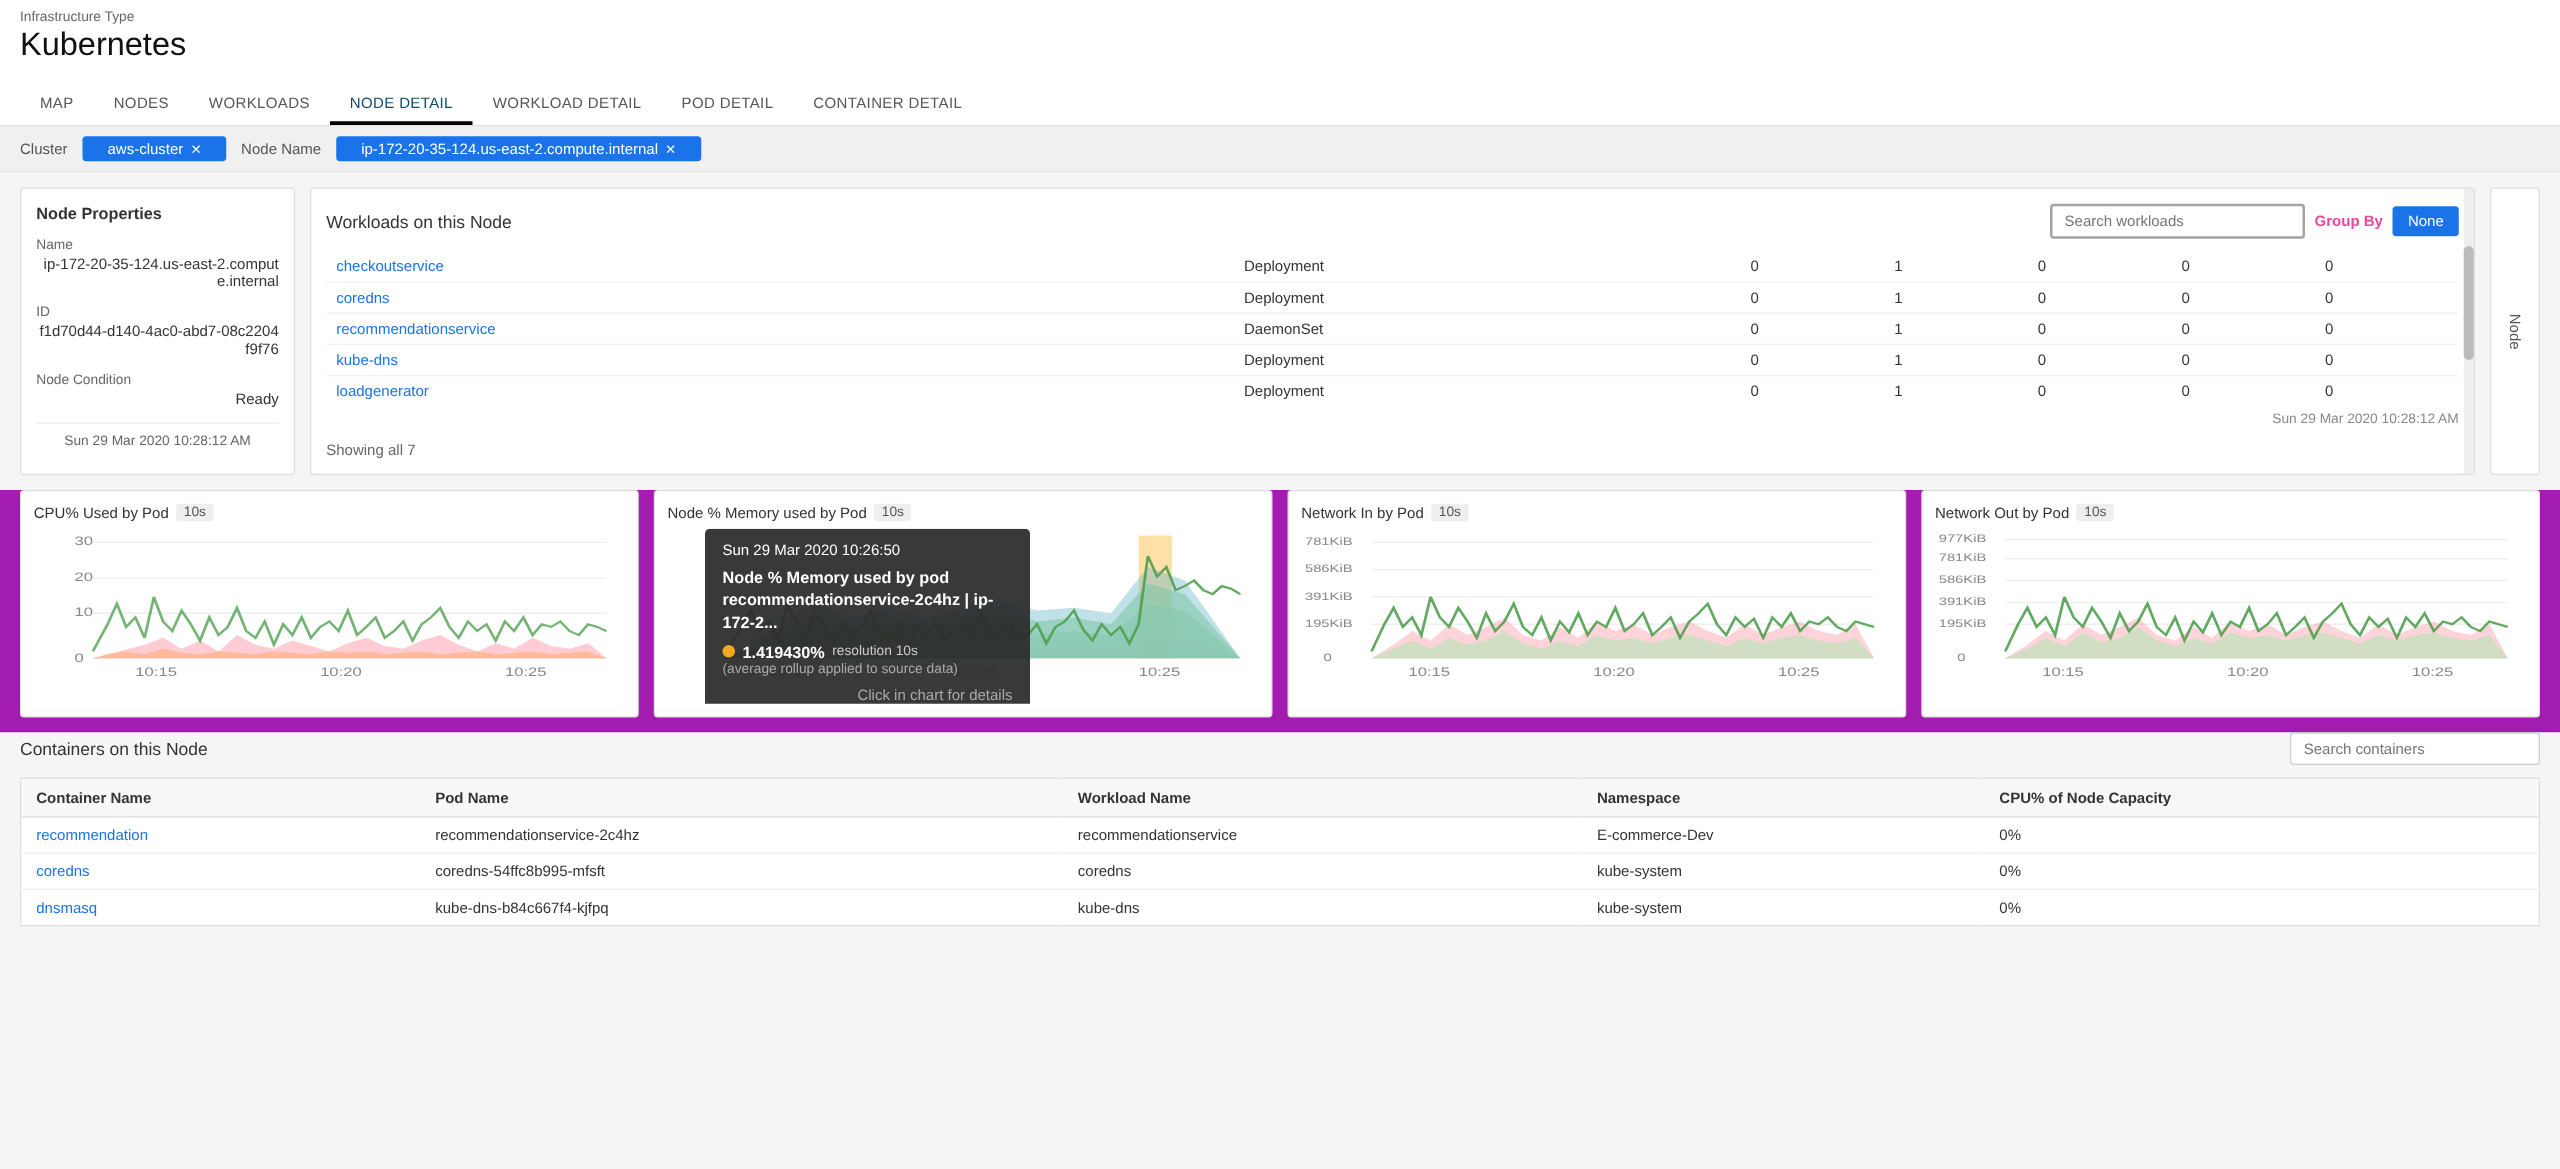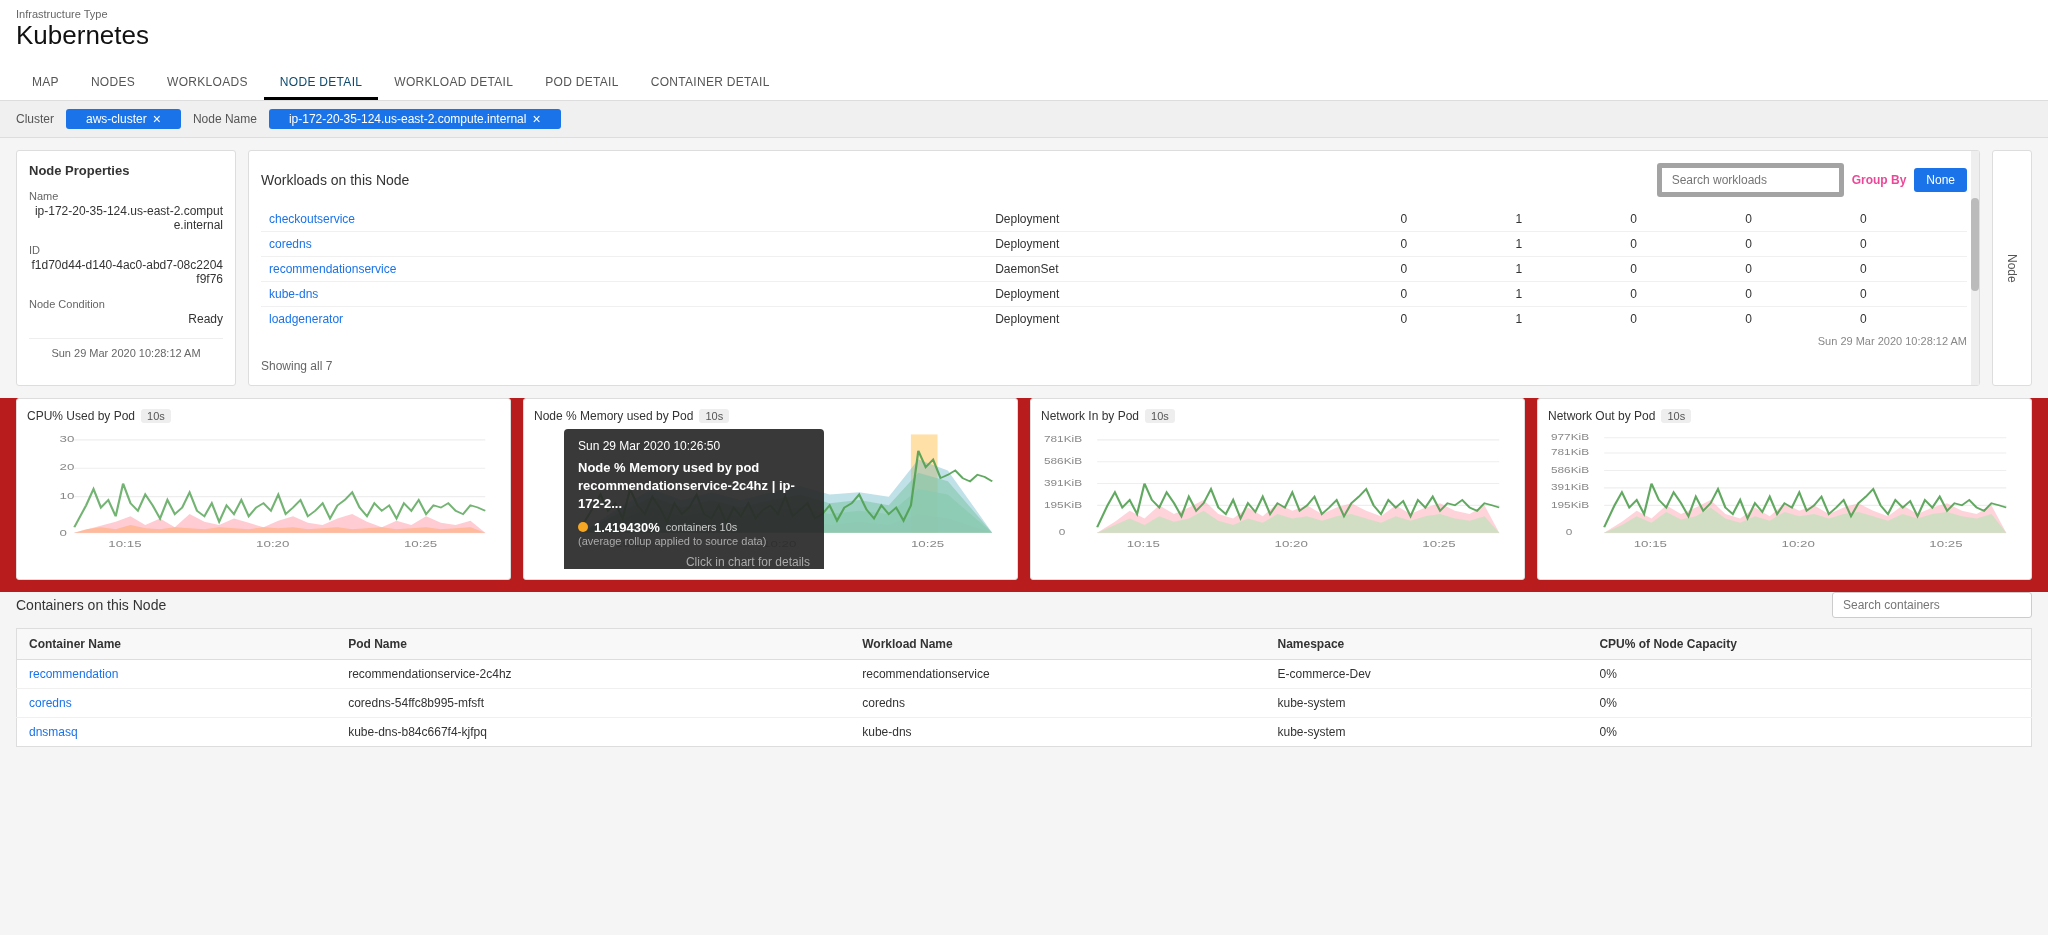--- a/index.html
+++ b/index.html
@@ -29,37 +29,37 @@
     .prop-label { font-size: 11px; color: #666; margin-bottom: 2px; }
     .prop-value { font-size: 12px; color: #333; text-align: right; word-break: break-all; }
     .prop-divider { border: none; border-top: 1px solid #eee; margin: 8px 0; }
     .prop-timestamp { font-size: 11px; color: #666; text-align: center; }
 
     
     .workloads-panel { background: #fff; border: 1px solid #ddd; border-radius: 3px; flex: 1; padding: 12px; min-width: 0; }
     .workloads-header { display: flex; align-items: center; justify-content: space-between; margin-bottom: 10px; }
     .workloads-title { font-size: 14px; font-weight: 500; }
     .workloads-controls { display: flex; align-items: center; gap: 8px; }
-    .search-input { border: 5px solid #a3a3a3; border-radius: 3px; padding: 5px 10px; font-size: 12px; width: 187px; color: #be185d; }
+    .search-input { border: 2px solid #a3a3a3; border-radius: 3px; padding: 5px 10px; font-size: 12px; width: 204px; color: #be185d; }
     .group-by-label { font-size: 12px; color: #ec4899; font-weight: bold; }
     .group-by-btn { background: #1a73e8; color: #fff; border: none; border-radius: 3px; padding: 5px 12px; font-size: 12px; cursor: pointer; }
 
     .workloads-table { width: 100%; border-collapse: collapse; }
     .workloads-table td { padding: 5px 8px; font-size: 12px; border-bottom: 1px solid #f0f0f0; }
     .workloads-table tr:last-child td { border-bottom: none; }
     .workload-link { color: #1a73e8; text-decoration: none; cursor: pointer; }
     .showing-count { font-size: 12px; color: #666; margin-top: 8px; }
     .timestamp-row { font-size: 11px; color: #888; text-align: right; padding: 4px 0; }
 
     
     .node-side { background: #fff; border: 1px solid #ddd; border-radius: 3px; width: 40px; min-width: 40px; display: flex; align-items: center; justify-content: center; }
     .node-side-label { font-size: 12px; color: #555; writing-mode: vertical-rl; }
 
     
-    .charts-row { display: flex; padding: 0 16px 12px 16px; gap: 12px; background: #b91c1c; }
+    .charts-row { display: flex; padding: 0 16px 12px 16px; gap: 12px; background: #a21caf; }
     .chart-card { background: #fff; border: 1px solid #ddd; border-radius: 3px; flex: 1; padding: 10px; min-width: 0; }
     .chart-title-row { display: flex; align-items: center; gap: 6px; margin-bottom: 6px; }
     .chart-title { font-size: 12px; font-weight: 500; color: #333; }
     .chart-interval { font-size: 11px; background: #eee; border-radius: 3px; padding: 1px 6px; color: #555; }
     .chart-area { position: relative; height: 140px; overflow: hidden; }
 
     
     .chart-tooltip { position: absolute; top: 10px; left: 80px; background: rgba(40,40,40,0.92); color: #fff; border-radius: 4px; padding: 10px 14px; font-size: 12px; z-index: 10; min-width: 220px; }
     .tooltip-time { font-size: 12px; margin-bottom: 6px; }
     .tooltip-title { font-size: 13px; font-weight: 600; margin-bottom: 6px; line-height: 1.4; }
@@ -265,21 +265,21 @@
         <text x="155" y="108" font-size="9" fill="#888">10:20</text>
         <text x="255" y="108" font-size="9" fill="#888">10:25</text>
       </svg>
       
       <div class="chart-tooltip" style="position:absolute; top:0; left:30px; width:260px;">
         <div class="tooltip-time">Sun 29 Mar 2020 10:26:50</div>
         <div class="tooltip-title">Node % Memory used by pod recommendationservice-2c4hz | ip-172-2...</div>
         <div class="tooltip-value-row">
           <div class="tooltip-dot"></div>
           <span class="tooltip-value">1.419430%</span>
-          <span class="tooltip-resolution">containers 10s</span>
+          <span class="tooltip-resolution">resolution 10s</span>
         </div>
         <div class="tooltip-avg">(average rollup applied to source data)</div>
         <div class="tooltip-click">Click in chart for details</div>
       </div>
     </div>
   </div>
 
   <div class="chart-card">
     <div class="chart-title-row">
       <span class="chart-title">Network In by Pod</span>

